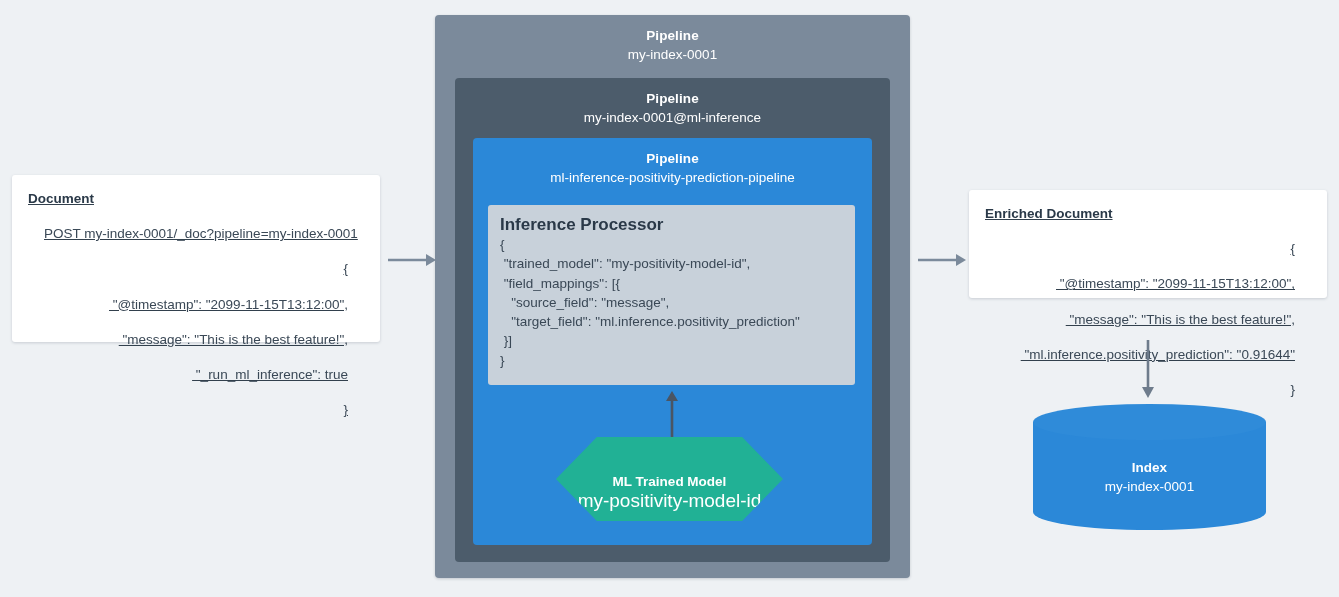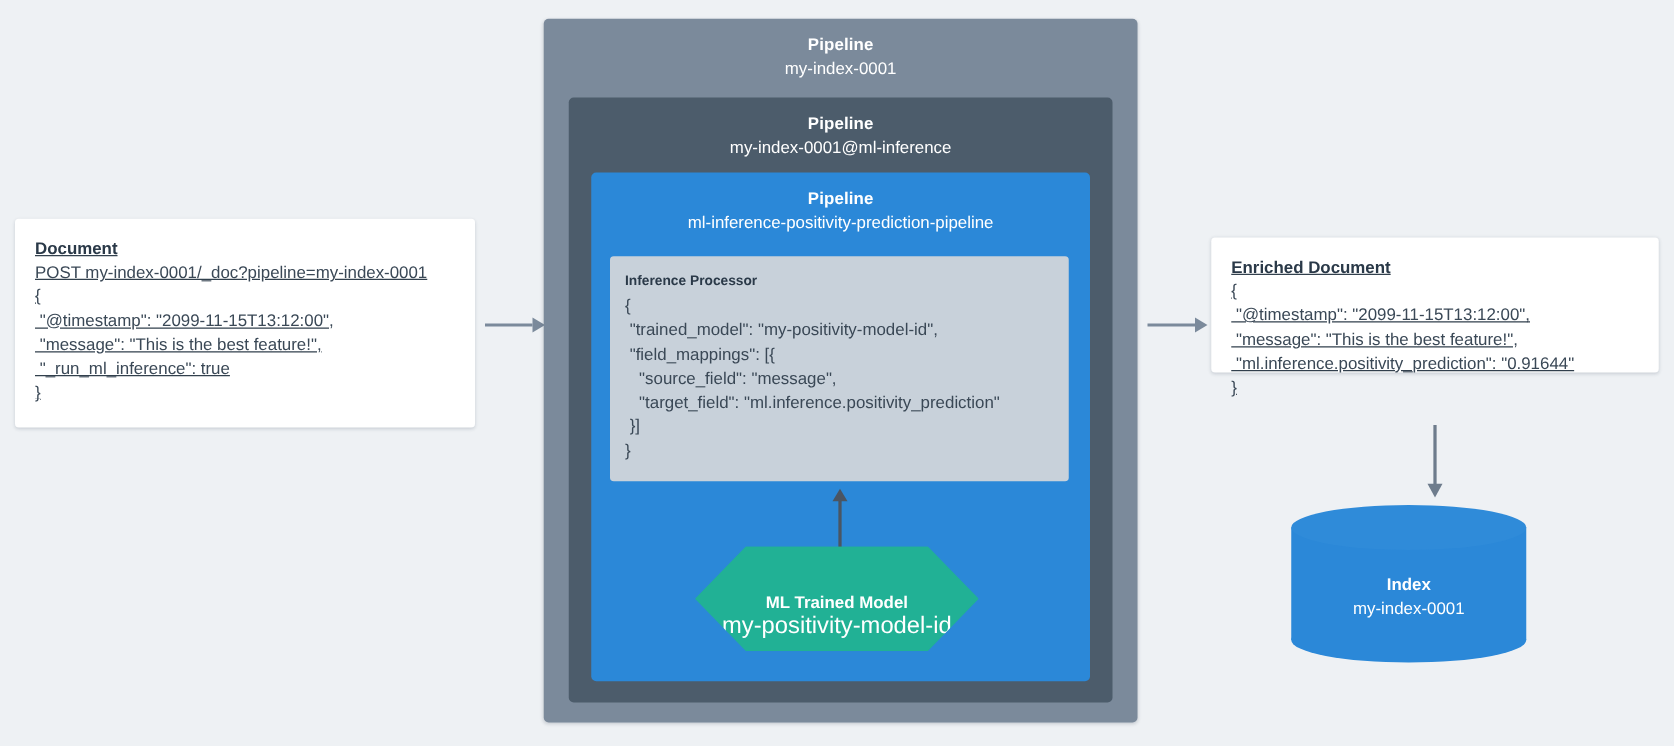--- a/index.html
+++ b/index.html
@@ -35,21 +35,22 @@
     font-size: 13.5px;
     color: #2a3948;
     line-height: 19px;
     margin: 0;
   }
   .doc-line {
     font-size: 13.5px;
     color: #3a4856;
     line-height: 19.3px;
     white-space: pre;
-    margin: 0;
+    margin: 16px;
+    text-align: right;
   }
 
   
   .pipe-box {
     position: absolute;
     box-sizing: border-box;
     border-radius: 4px;
   }
   .pipe-outer { background: #7b8a9b; box-shadow: 0 1px 3px rgba(30,45,65,0.20); }
   .pipe-mid   { background: #4c5c6b; }
@@ -75,21 +76,21 @@
   
   .proc-card {
     position: absolute;
     background: #c8d1da;
     border-radius: 3px;
     box-sizing: border-box;
     padding: 10px 12px 0 12px;
   }
   .proc-title {
     font-weight: bold;
-    font-size: 11px;
+    font-size: 17px;
     color: #2a3948;
     line-height: 20px;
   }
   .proc-line {
     font-size: 13.5px;
     color: #3a4856;
     line-height: 19.3px;
     white-space: pre;
   }
 
@@ -222,21 +223,21 @@
     <div class="doc-line"> "message": "This is the best feature!",</div>
     <div class="doc-line"> "ml.inference.positivity_prediction": "0.91644"</div>
     <div class="doc-line">}</div>
   </div>
 
   <svg class="arrow-svg" style="left:1139px; top:340px;" width="18" height="60" viewBox="0 0 18 60">
     <line x1="9" y1="0" x2="9" y2="48" stroke="#6e7c8c" stroke-width="2.6"></line>
     <polygon points="3,47 9,58 15,47" fill="#6e7c8c"></polygon>
   </svg>
 
-  <div class="cylinder" style="left:1033px; top:404px; width:188px; height:126px;">
+  <div class="cylinder" style="left:1033px; top:404px; width:233px; height:126px;">
     <div class="cyl-bottom"></div>
     <div class="cyl-body"></div>
     <div class="cyl-top"></div>
     <div class="cyl-label">
       <div class="cyl-title">Index</div>
       <div class="cyl-sub">my-index-0001</div>
     </div>
   </div>
 
 </div>

